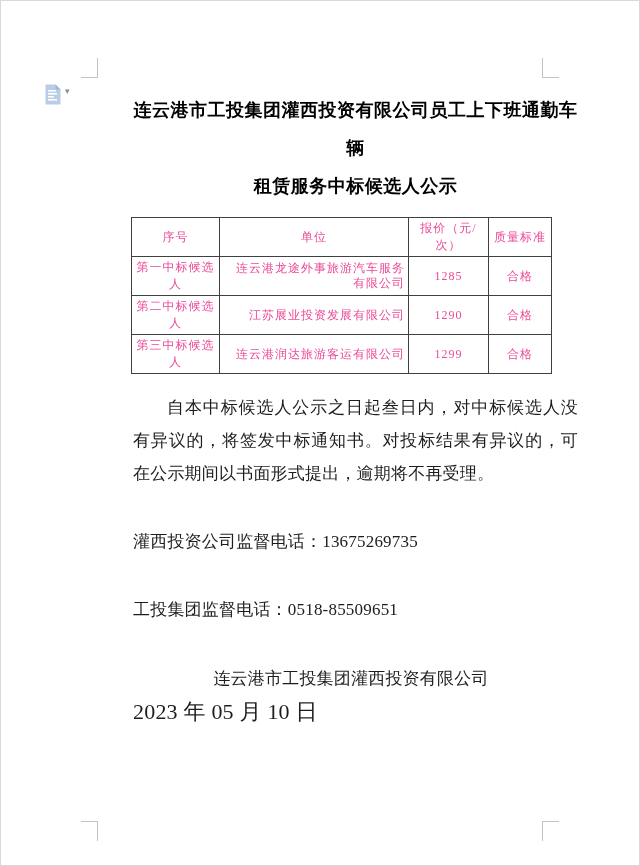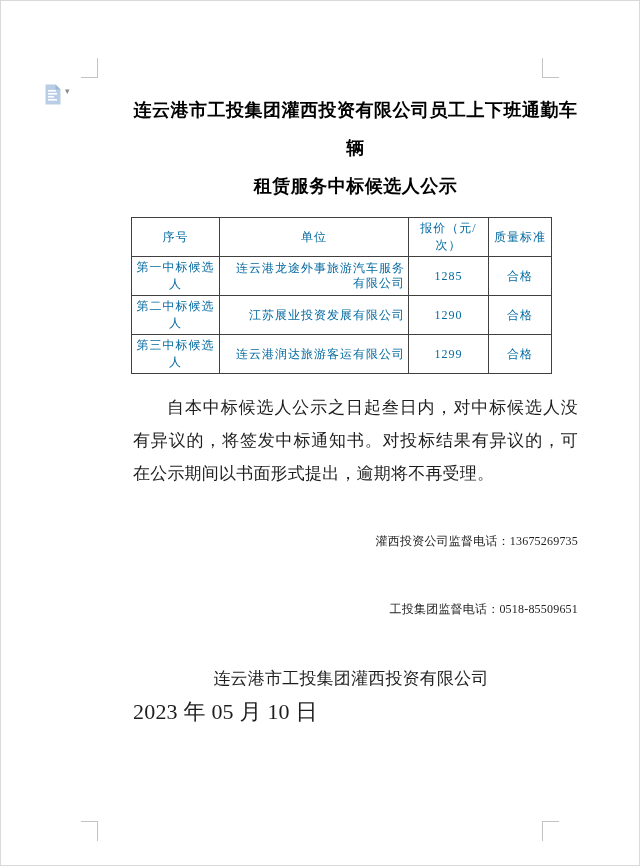--- a/index.html
+++ b/index.html
@@ -59,44 +59,43 @@
   .para.first { margin-top: 5px; }
   .para.second { margin-top: 17px; }
 
   table.bid {
     margin-top: 12px;
     margin-left: -2px;
     width: 420px;
     border-collapse: collapse;
     table-layout: fixed;
     font-size: 12px;
-    color: #0369a1;
+    color: #ec4899;
   }
   table.bid th, table.bid td {
     border: 1px solid #404040;
     font-weight: normal;
     text-align: center;
     vertical-align: middle;
     padding: 2px 3px;
     letter-spacing: 1px;
   }
   table.bid th { height: 20px; }
   table.bid td { height: 22px; }
   table.bid td.company { text-align: right; padding-left: 5px; line-height: 15px; }
   col.c-rank    { width: 88px; }
   col.c-company { width: 189px; }
   col.c-price   { width: 80px; }
   col.c-quality { width: 63px; }
 
   .phone {
-    font-size: 12px;
+    font-size: 17px;
     line-height: 33px;
     letter-spacing: 0.2px;
     margin-top: 35px;
-    text-align: right;
   }
 
   .sig-company {
     margin-top: 36px;
     font-size: 17px;
     line-height: 33px;
     text-align: center;
     padding-right: 9px;
     letter-spacing: 0.2px;
   }

